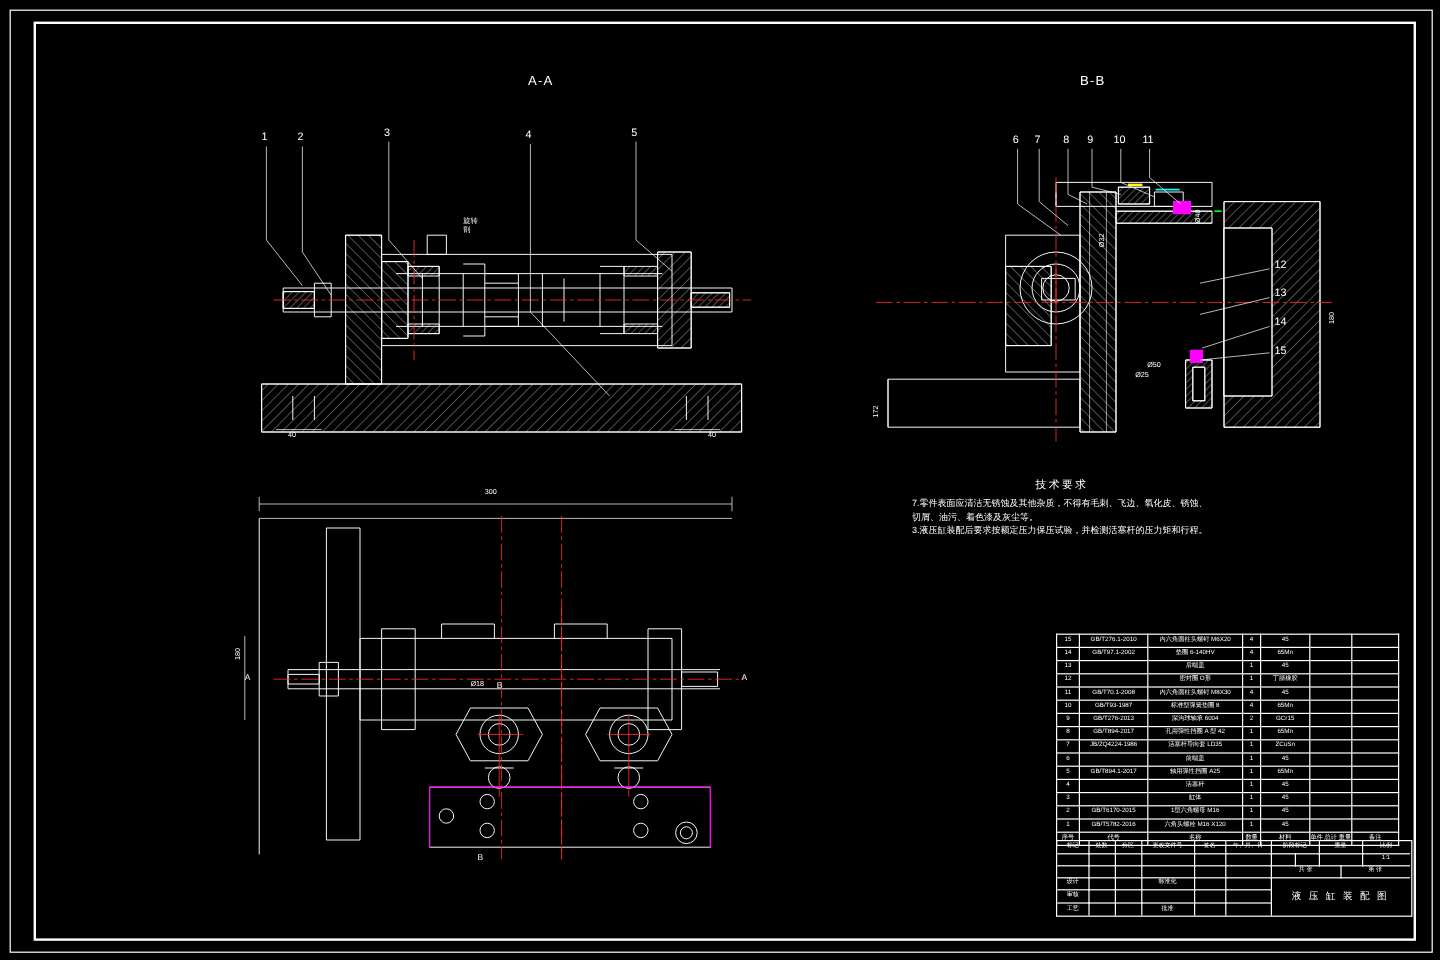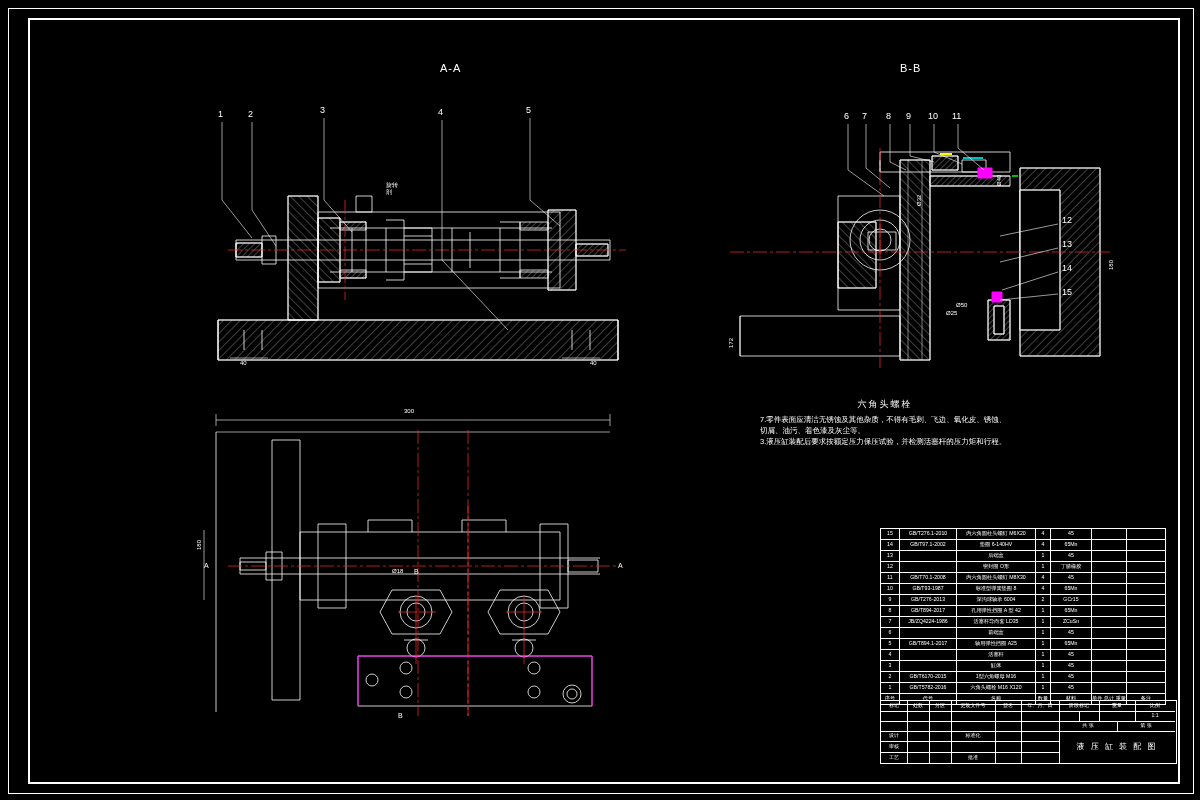--- a/index.html
+++ b/index.html
@@ -279,21 +279,21 @@
   <div class="dimtxt" style="left:946px;top:310px;">Ø25</div>
   <div class="dimtxt" style="left:392px;top:568px;">Ø18</div>
   <div class="lbl xs" style="left:386px;top:182px;line-height:1.1;width:14px;white-space:normal;">旋转剖</div>
 
   <div class="lbl sm" style="left:204px;top:562px;">A</div>
   <div class="lbl sm" style="left:618px;top:562px;">A</div>
   <div class="lbl sm" style="left:414px;top:568px;">B</div>
   <div class="lbl sm" style="left:398px;top:712px;">B</div>
 
   <div class="tech" style="left:760px;top:398px;width:250px;">
-    <span class="t-title">六角头螺栓</span>
+    <span class="t-title">技术要求</span>
     <div>7.零件表面应清洁无锈蚀及其他杂质，不得有毛刺、飞边、氧化皮、锈蚀、切屑、油污、着色漆及灰尘等。</div>
     <div>3.液压缸装配后要求按额定压力保压试验，并检测活塞杆的压力矩和行程。</div>
   </div>
 
   <table class="tb bom">
     <tbody id="bom-body">
         <tr>
           <td style="width: 18px;">15</td>
           <td style="width: 56px;">GB/T276.1-2010</td>
           <td style="width: 78px;">内六角圆柱头螺钉 M6X20</td>

